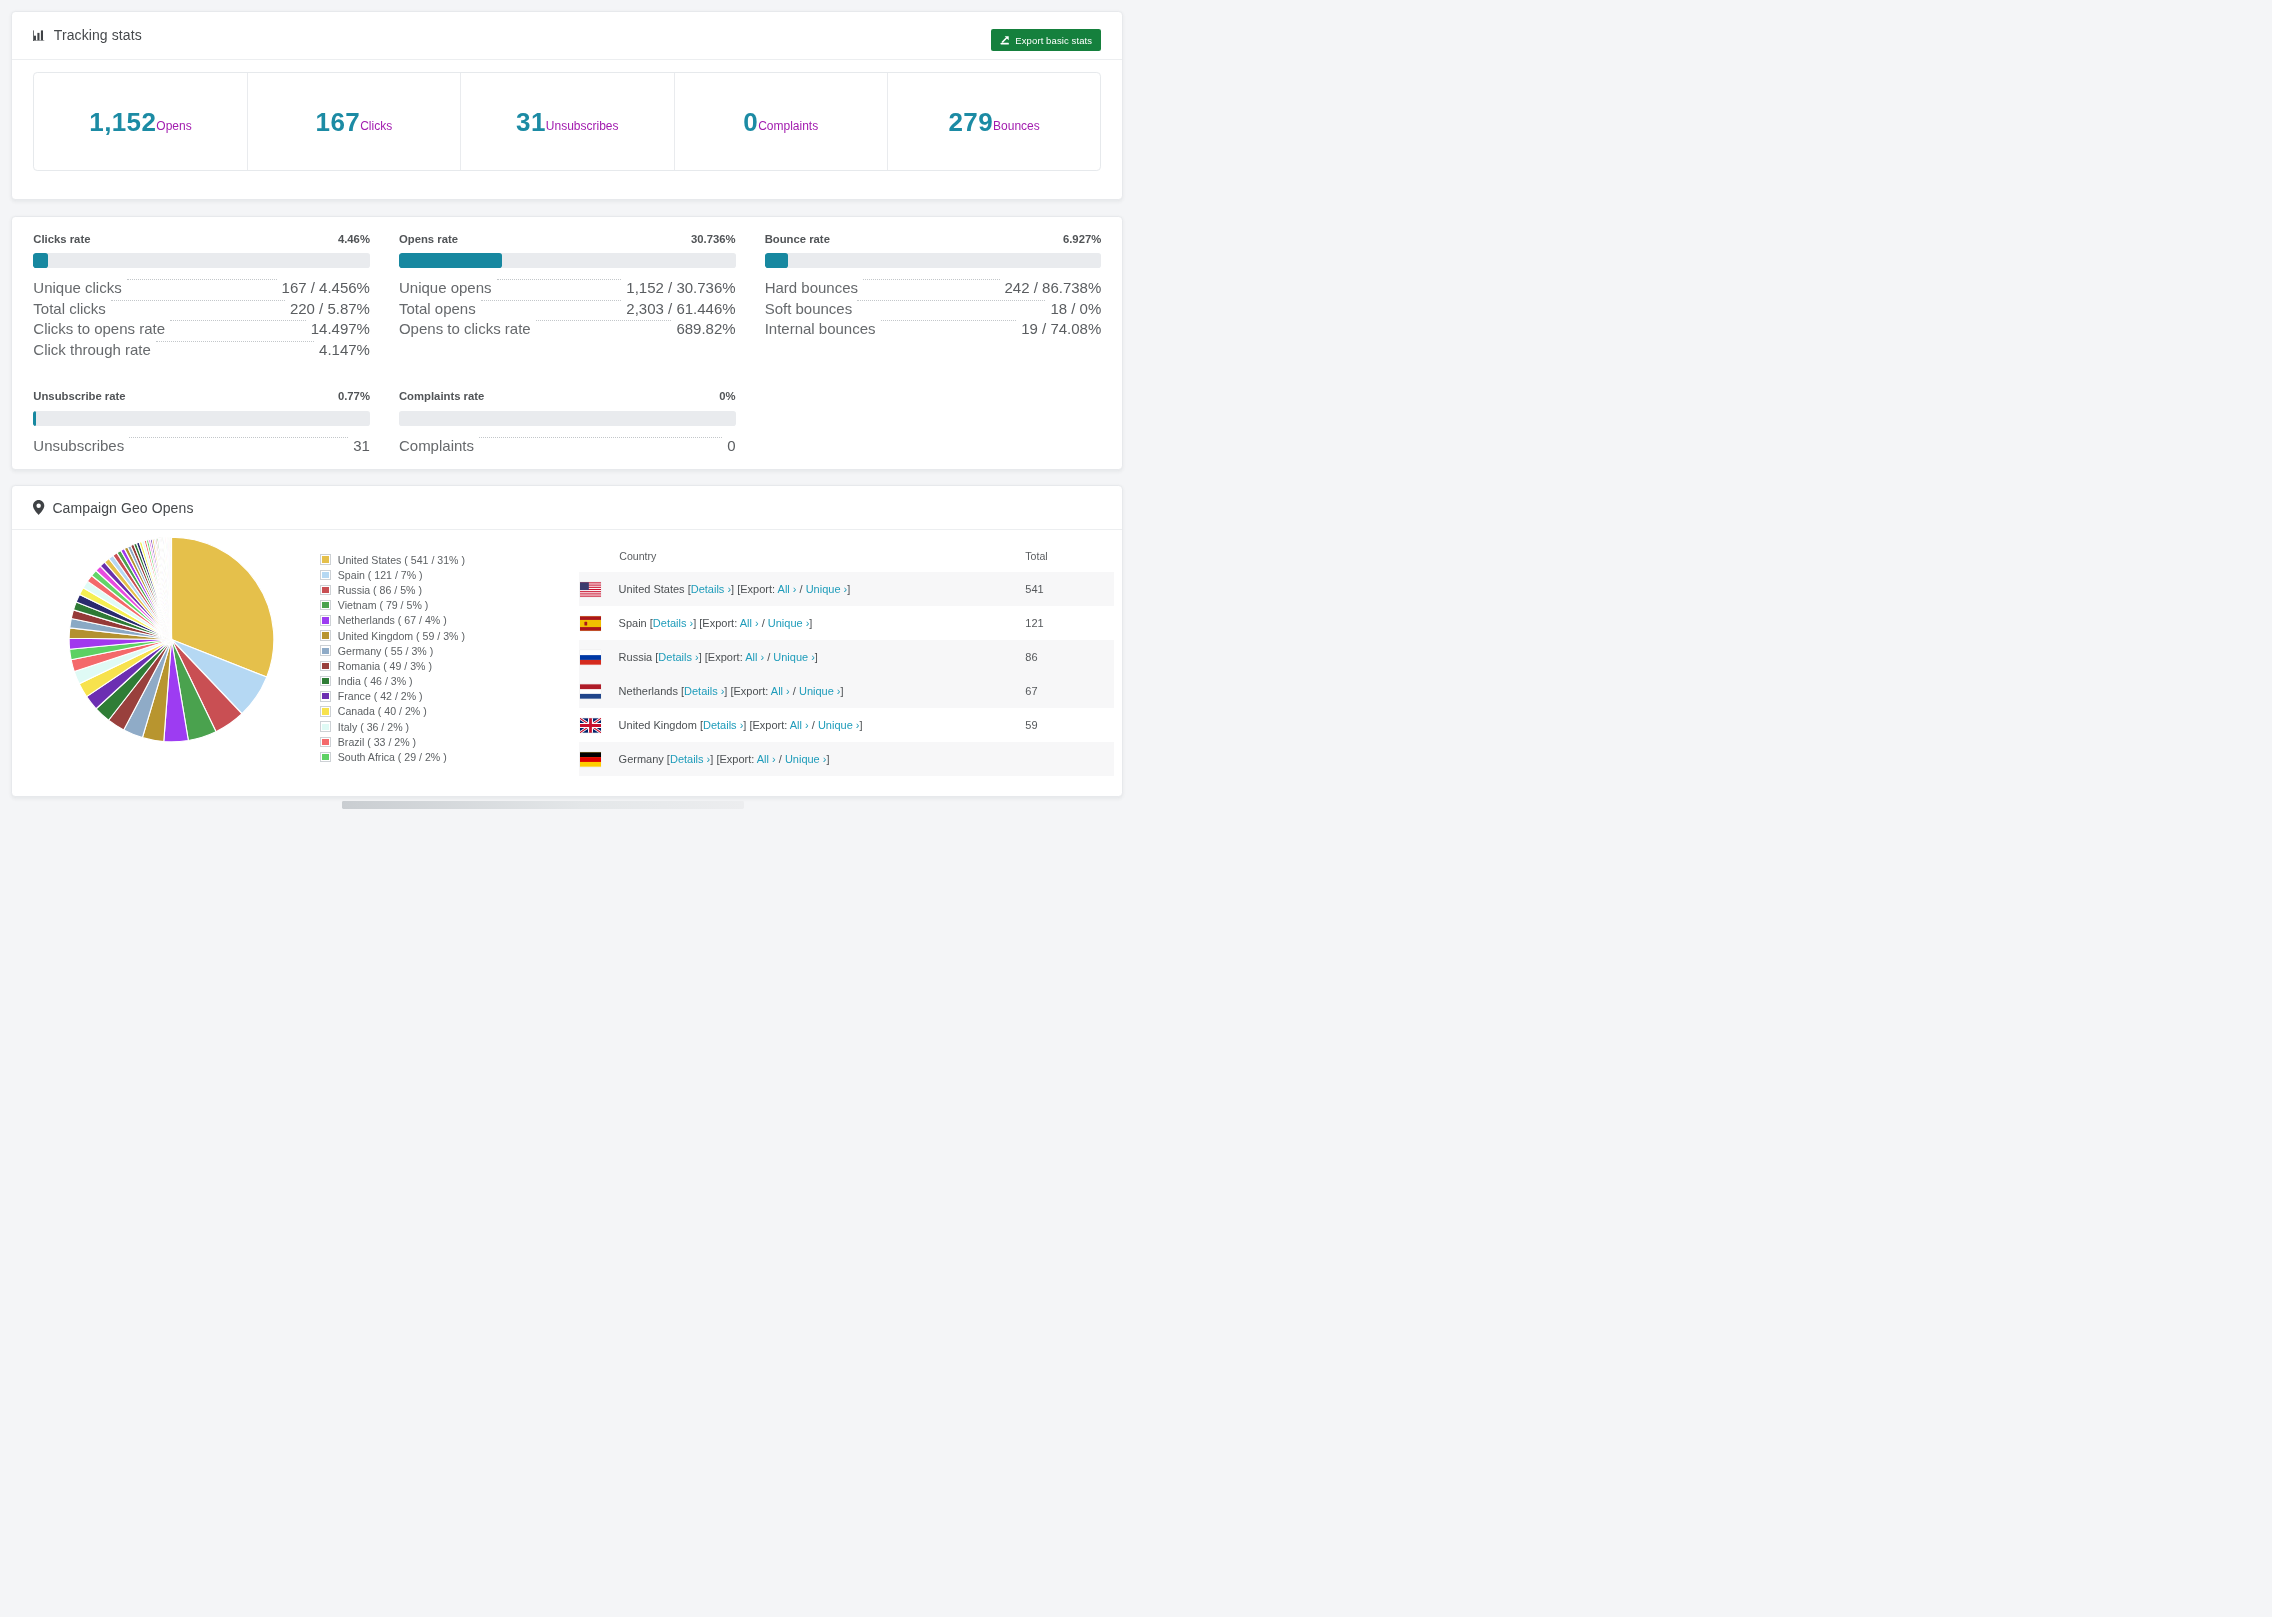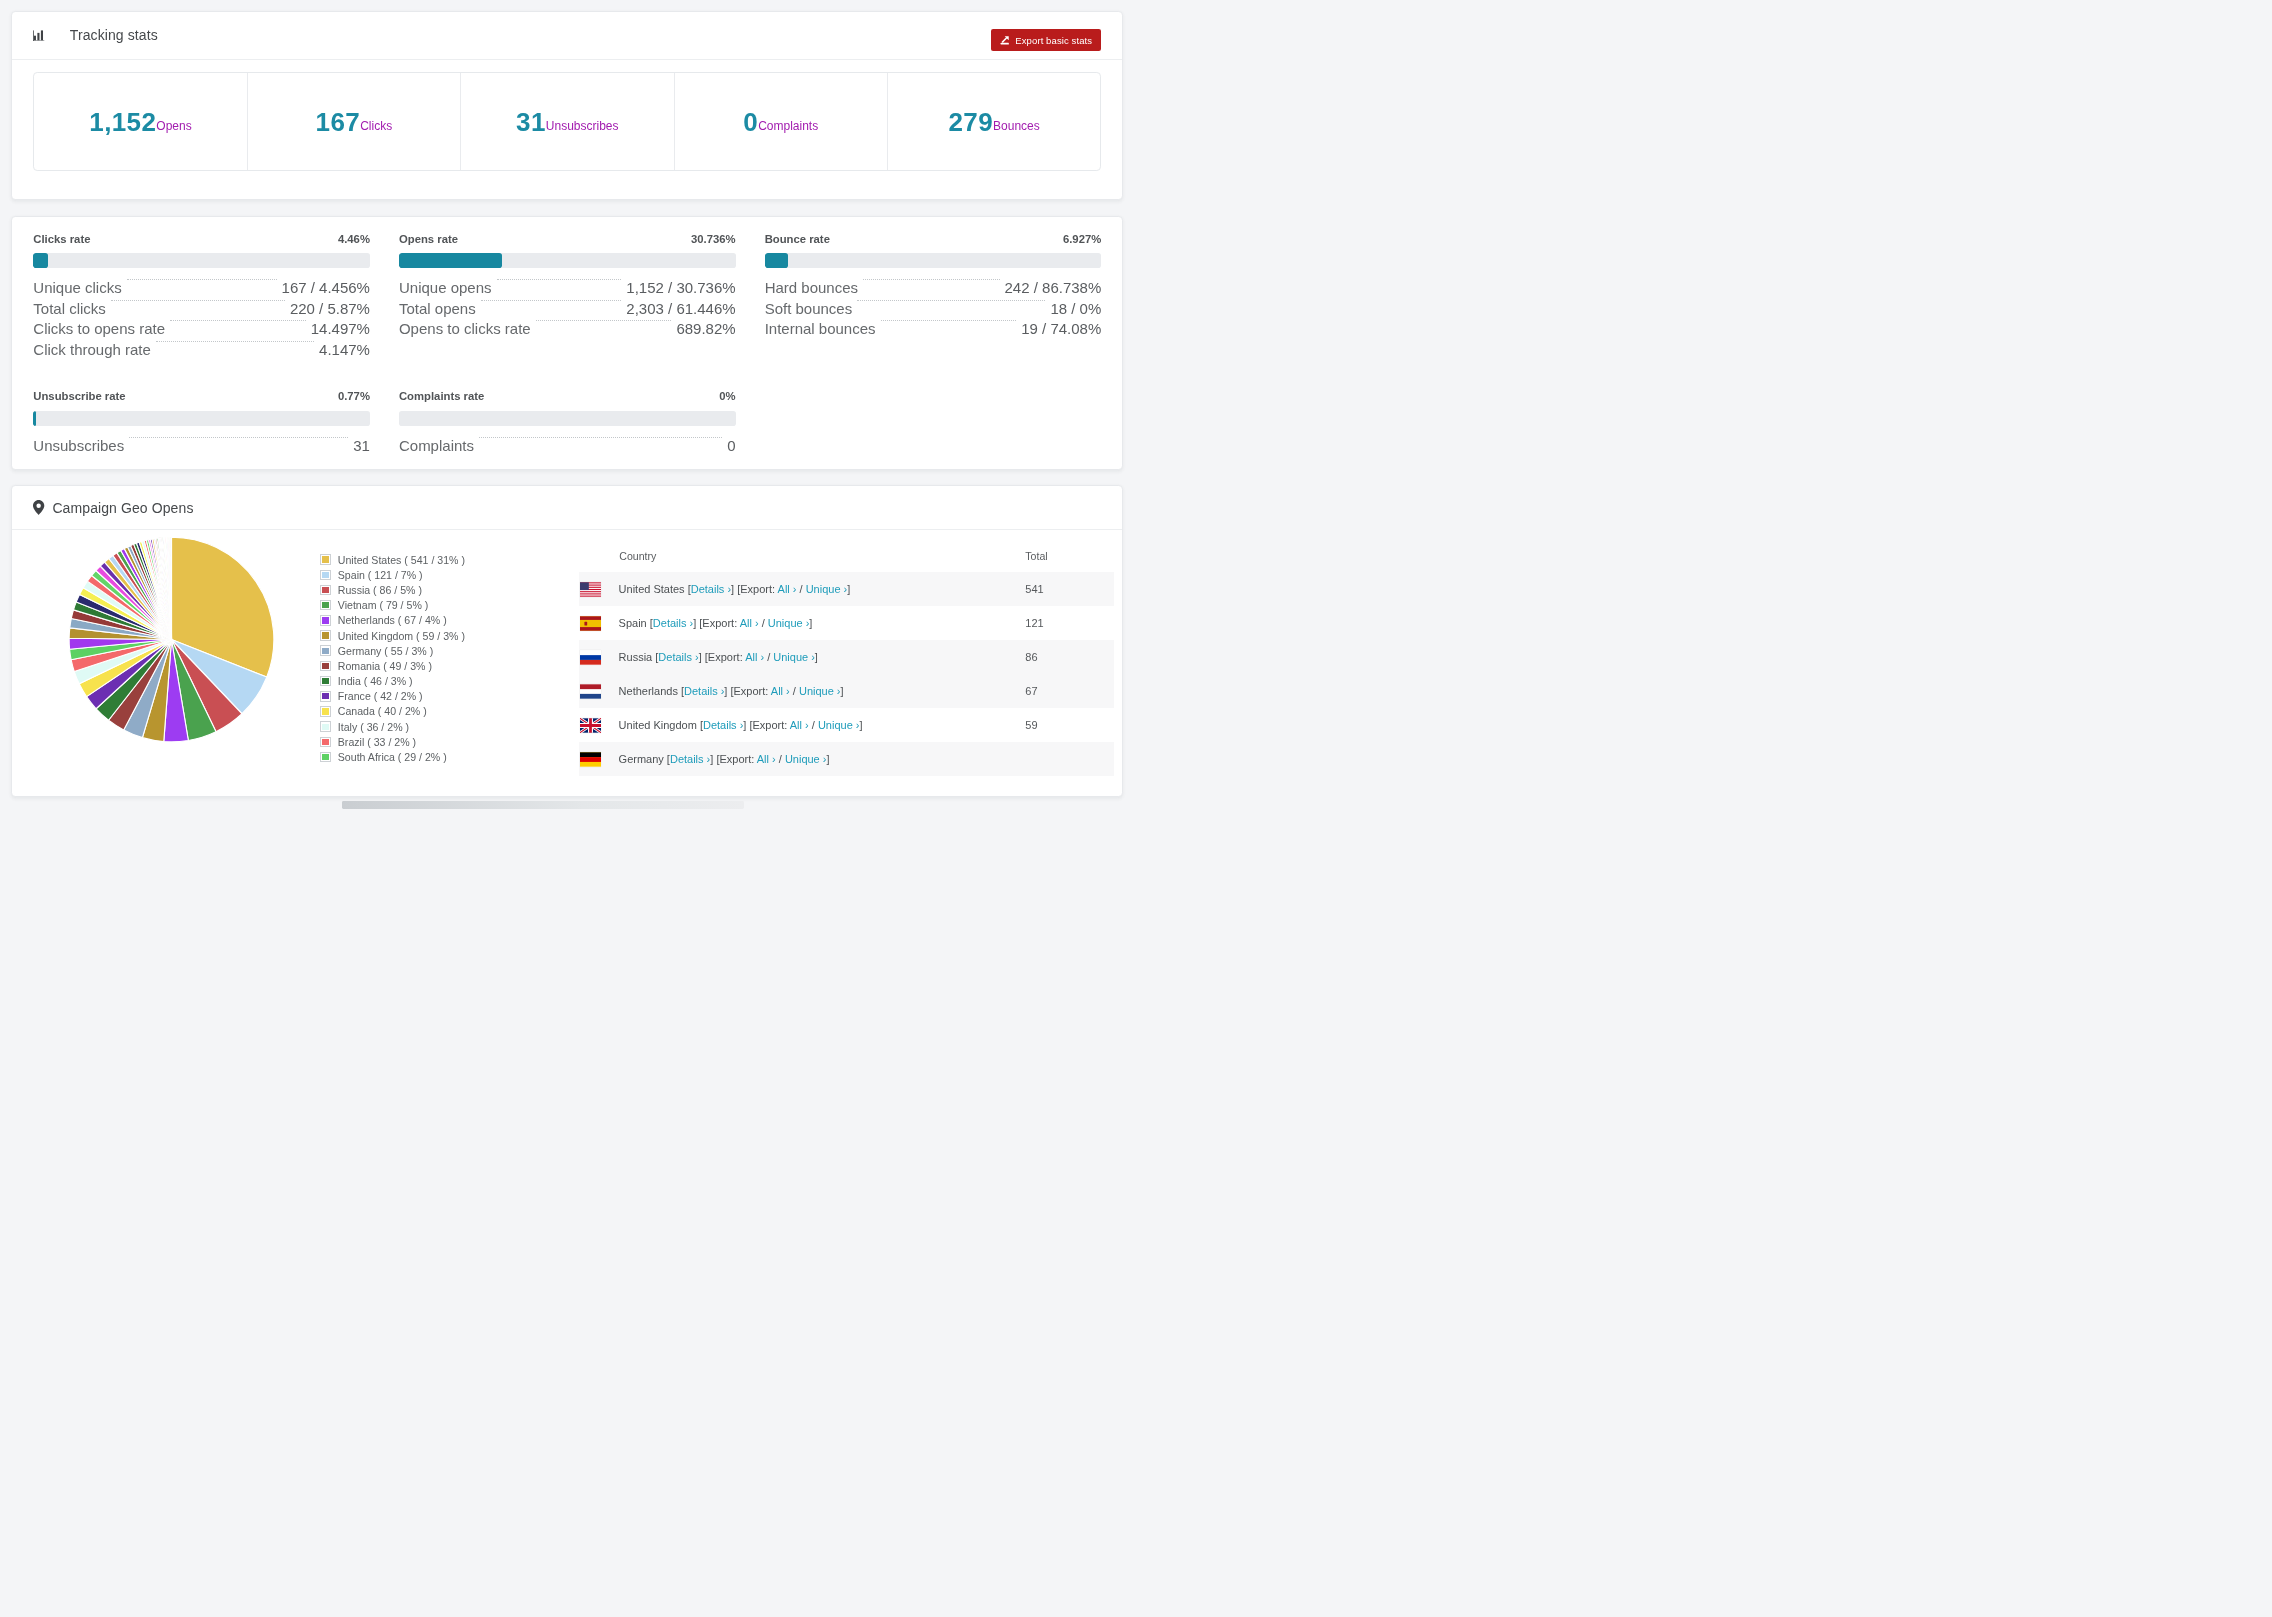--- a/index.html
+++ b/index.html
@@ -23,21 +23,21 @@
     display:flex;align-items:center;height:47px;padding:0 21px;
     border-bottom:0.7px solid #eceef0;
   }
   #card-geo .card-header{height:43px}
   .card-title{font-size:14px;font-weight:500;color:#46494c;letter-spacing:0.1px}
   .hicon{margin-right:7.8px;display:flex;align-items:center}
 
   .export-btn{
     margin-left:auto;position:relative;top:5px;
     display:flex;align-items:center;gap:5px;
-    background:#b91c1c;color:#fff;border:none;border-radius:2.1px;
+    background:#15803d;color:#fff;border:none;border-radius:2.1px;
     padding:5.6px 9.2px;font-size:9.5px;cursor:pointer;
     font-family:inherit;letter-spacing:0.1px;
   }
 
   .summary-row{
     margin:12.7px 21px 0;display:flex;height:97px;
     border:0.7px solid #e6e9ec;border-radius:4.2px;overflow:hidden;background:#fff;
   }
   .sum-cell{flex:1;display:flex;align-items:center;justify-content:center;border-right:0.7px solid #e9ebee}
   .sum-cell:last-child{border-right:none}
@@ -91,21 +91,21 @@
       <svg width="12.7" height="12.7" viewBox="0 0 18 18">
           <g fill="#3f4245">
         <rect x="1.2" y="9.5" width="3" height="6.5"></rect>
         <rect x="6.2" y="5.5" width="3" height="10.5"></rect>
         <rect x="11.2" y="2" width="3" height="14"></rect>
         <rect x="0" y="16.4" width="16" height="1.3"></rect>
         <rect x="0" y="2" width="1.1" height="15.7"></rect>
       </g>
         </svg>
     </span>
-    <h1 class="card-title" style="margin:16px;font-weight:500">Tracking stats</h1>
+    <h1 class="card-title" style="margin:0;font-weight:500">Tracking stats</h1>
     <button class="export-btn">
       <span style="display:flex">
         <svg width="10" height="10" viewBox="0 0 14 14">
           <path d="M3 10.3 9.4 3.9" stroke="#fff" stroke-width="2.1" fill="none"></path>
           <path d="M6.6 1.8h5.6v5.6L10 5.2 8.2 3.4z" fill="#fff"></path>
           <rect x="1" y="11" width="11.4" height="2.4" rx=".6" fill="#fff"></rect>
         </svg>
       </span>
       <span>Export basic stats</span>
     </button>

